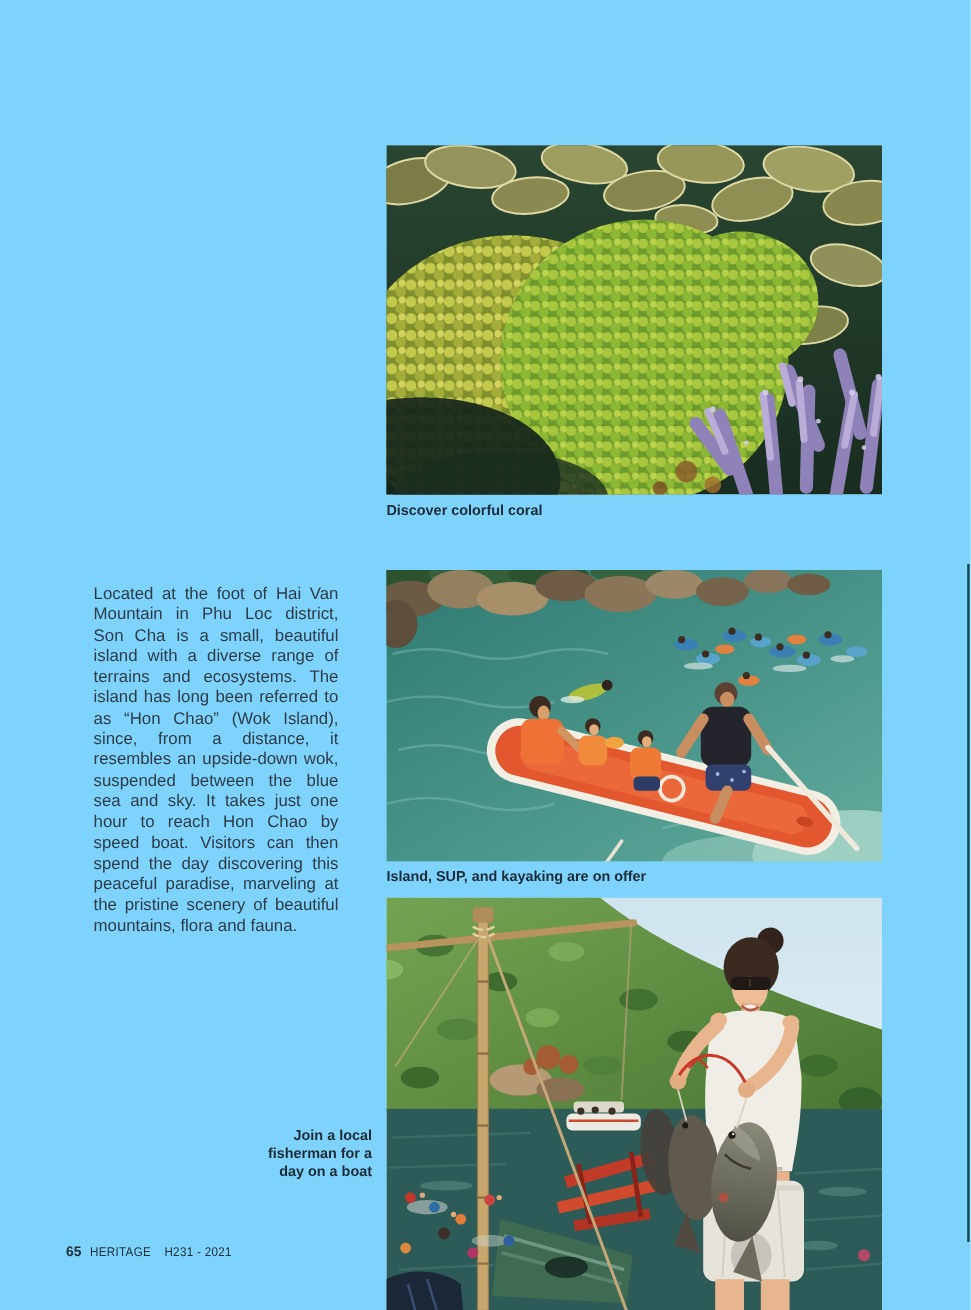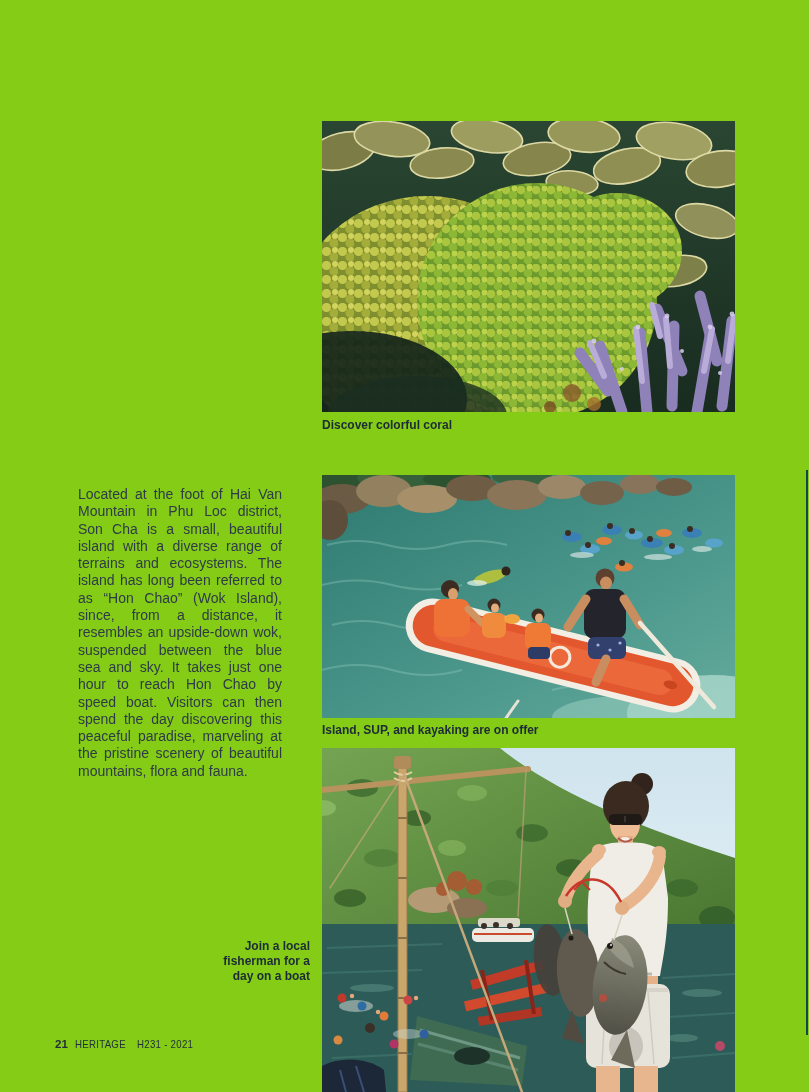--- a/index.html
+++ b/index.html
@@ -1,16 +1,16 @@
 <!DOCTYPE html>
 <html><head>
 <meta charset="utf-8">
 <style>
   html,body{margin:0;padding:0;background:#ffffff;}
-  .page{position:relative;width:809px;height:1092px;background:#84cc16;overflow:hidden;
+  .page{position:relative;width:809px;height:1092px;background:#7dd3fc;overflow:hidden;
         font-family:"Liberation Sans","DejaVu Sans",sans-serif;}
   .photo{position:absolute;margin:0;padding:0;line-height:0;}
   .photo svg{display:block;}
   .caption{position:absolute;font-size:12px;font-weight:bold;color:#1d2b36;line-height:14px;}
   .caption-right{position:absolute;font-size:12px;font-weight:bold;color:#1d2b36;line-height:15px;
                  text-align:right;white-space:pre-line;}
   .body-text{position:absolute;left:78px;top:472px;width:204px;font-size:14px;line-height:17.3px;
              color:#2e3b47;text-align:justify;}
   .footer{position:absolute;left:55px;top:1038px;display:flex;align-items:baseline;gap:7px;
           color:#22303c;}
@@ -409,20 +409,20 @@
       <path d="M0,318 C20,308 46,310 62,322 L64,344 L0,344 Z" fill="#1c2838"></path>
       <line x1="18" y1="322" x2="24" y2="344" stroke="#3a4e78" stroke-width="2"></line>
       <line x1="34" y1="318" x2="42" y2="344" stroke="#3a4e78" stroke-width="2"></line>
     </svg>
   </figure>
   <div class="caption-right" style="left:150px;top:939px;width:160px;">Join a local
 fisherman for a
 day on a boat</div>
 
   <div class="footer">
-    <span class="num">21</span>
+    <span class="num">65</span>
     <span class="mag">HERITAGE</span>
     <span class="mag">H231 - 2021</span>
   </div>
 
   <div class="accent-rule"></div>
 
 </div>
 
 </body></html>

